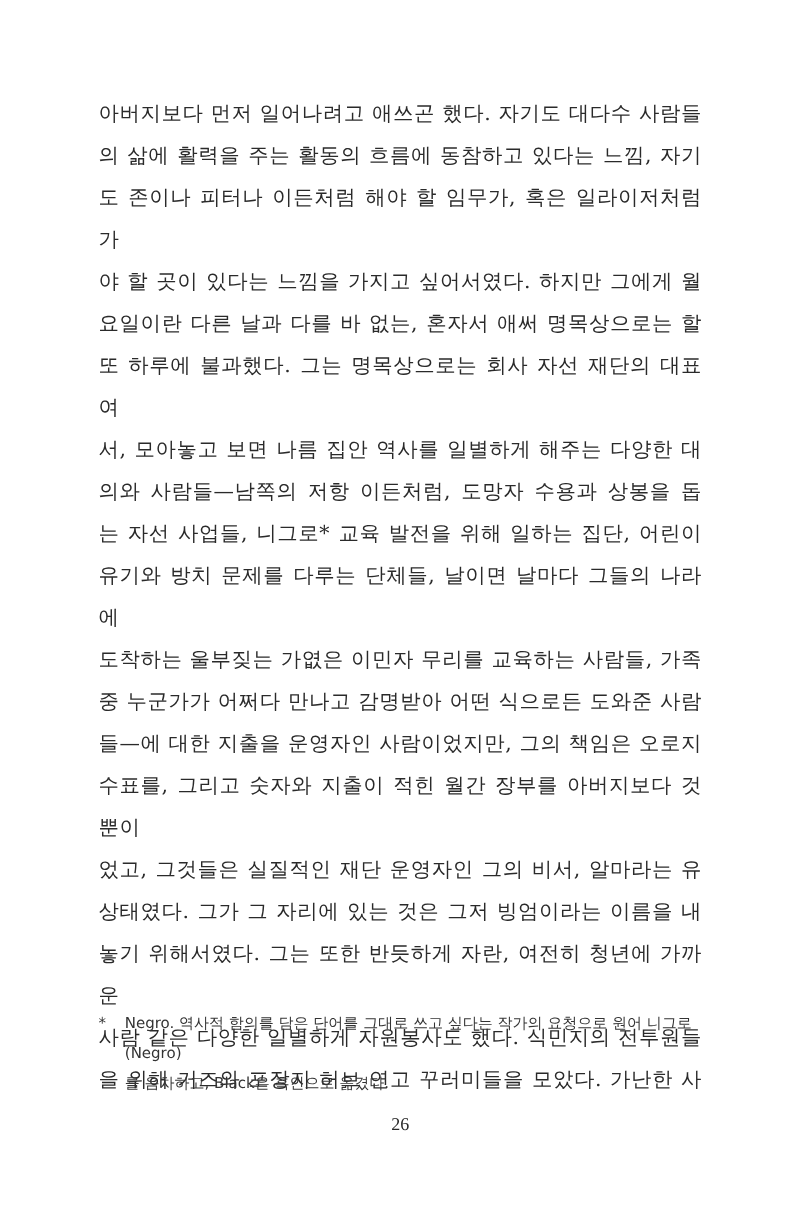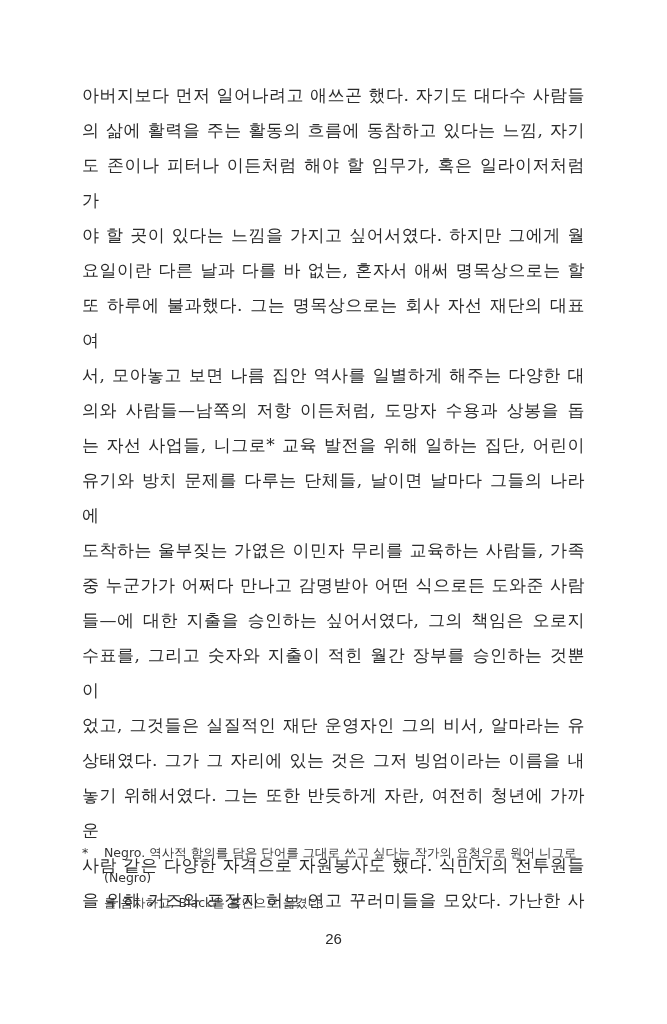--- a/index.html
+++ b/index.html
@@ -46,47 +46,47 @@
     top: 0;
   }
   .page-number {
     position: absolute;
     top: 930px;
     left: 0;
     right: 0;
     text-align: center;
     font-size: 15px;
     color: #2a2a2a;
-    font-family: Liberation Sans, sans-serif;
+    font-family: Liberation Serif, serif;
   }
 </style>
 </head>
 <body>
 
 <div class="page">
 
   <div class="body-text">
     <div class="line">아버지보다 먼저 일어나려고 애쓰곤 했다. 자기도 대다수 사람들</div>
     <div class="line">의 삶에 활력을 주는 활동의 흐름에 동참하고 있다는 느낌, 자기</div>
     <div class="line">도 존이나 피터나 이든처럼 해야 할 임무가, 혹은 일라이저처럼 가</div>
     <div class="line">야 할 곳이 있다는 느낌을 가지고 싶어서였다. 하지만 그에게 월</div>
     <div class="line">요일이란 다른 날과 다를 바 없는, 혼자서 애써 명목상으로는 할</div>
     <div class="line">또 하루에 불과했다. 그는 명목상으로는 회사 자선 재단의 대표여</div>
     <div class="line">서, 모아놓고 보면 나름 집안 역사를 일별하게 해주는 다양한 대</div>
     <div class="line">의와 사람들—남쪽의 저항 이든처럼, 도망자 수용과 상봉을 돕</div>
     <div class="line">는 자선 사업들, 니그로* 교육 발전을 위해 일하는 집단, 어린이</div>
     <div class="line">유기와 방치 문제를 다루는 단체들, 날이면 날마다 그들의 나라에</div>
     <div class="line">도착하는 울부짖는 가엾은 이민자 무리를 교육하는 사람들, 가족</div>
     <div class="line">중 누군가가 어쩌다 만나고 감명받아 어떤 식으로든 도와준 사람</div>
-    <div class="line">들—에 대한 지출을 승인하는 싶어서였다, 그의 책임은 오로지</div>
-    <div class="line">수표를, 그리고 숫자와 지출이 적힌 월간 장부를 승인하는 것뿐이</div>
+    <div class="line">들—에 대한 지출을 운영자인 사람이었지만, 그의 책임은 오로지</div>
+    <div class="line">수표를, 그리고 숫자와 지출이 적힌 월간 장부를 아버지보다 것뿐이</div>
     <div class="line">었고, 그것들은 실질적인 재단 운영자인 그의 비서, 알마라는 유</div>
     <div class="line">상태였다. 그가 그 자리에 있는 것은 그저 빙엄이라는 이름을 내</div>
     <div class="line">놓기 위해서였다. 그는 또한 반듯하게 자란, 여전히 청년에 가까운</div>
-    <div class="line">사람 같은 다양한 자격으로 자원봉사도 했다. 식민지의 전투원들</div>
+    <div class="line">사람 같은 다양한 일별하게 자원봉사도 했다. 식민지의 전투원들</div>
     <div class="line">을 위해 거즈와 포장지 허브 연고 꾸러미들을 모았다. 가난한 사</div>
   </div>
 
   <div class="footnote">
     <span class="marker">*</span>
     <div class="fn-line">Negro. 역사적 함의를 담은 단어를 그대로 쓰고 싶다는 작가의 요청으로 원어 니그로(Negro)</div>
     <div class="fn-line">를 음차하고, Black은 흑인으로 옮겼다.</div>
   </div>
 
   <div class="page-number">26</div>

